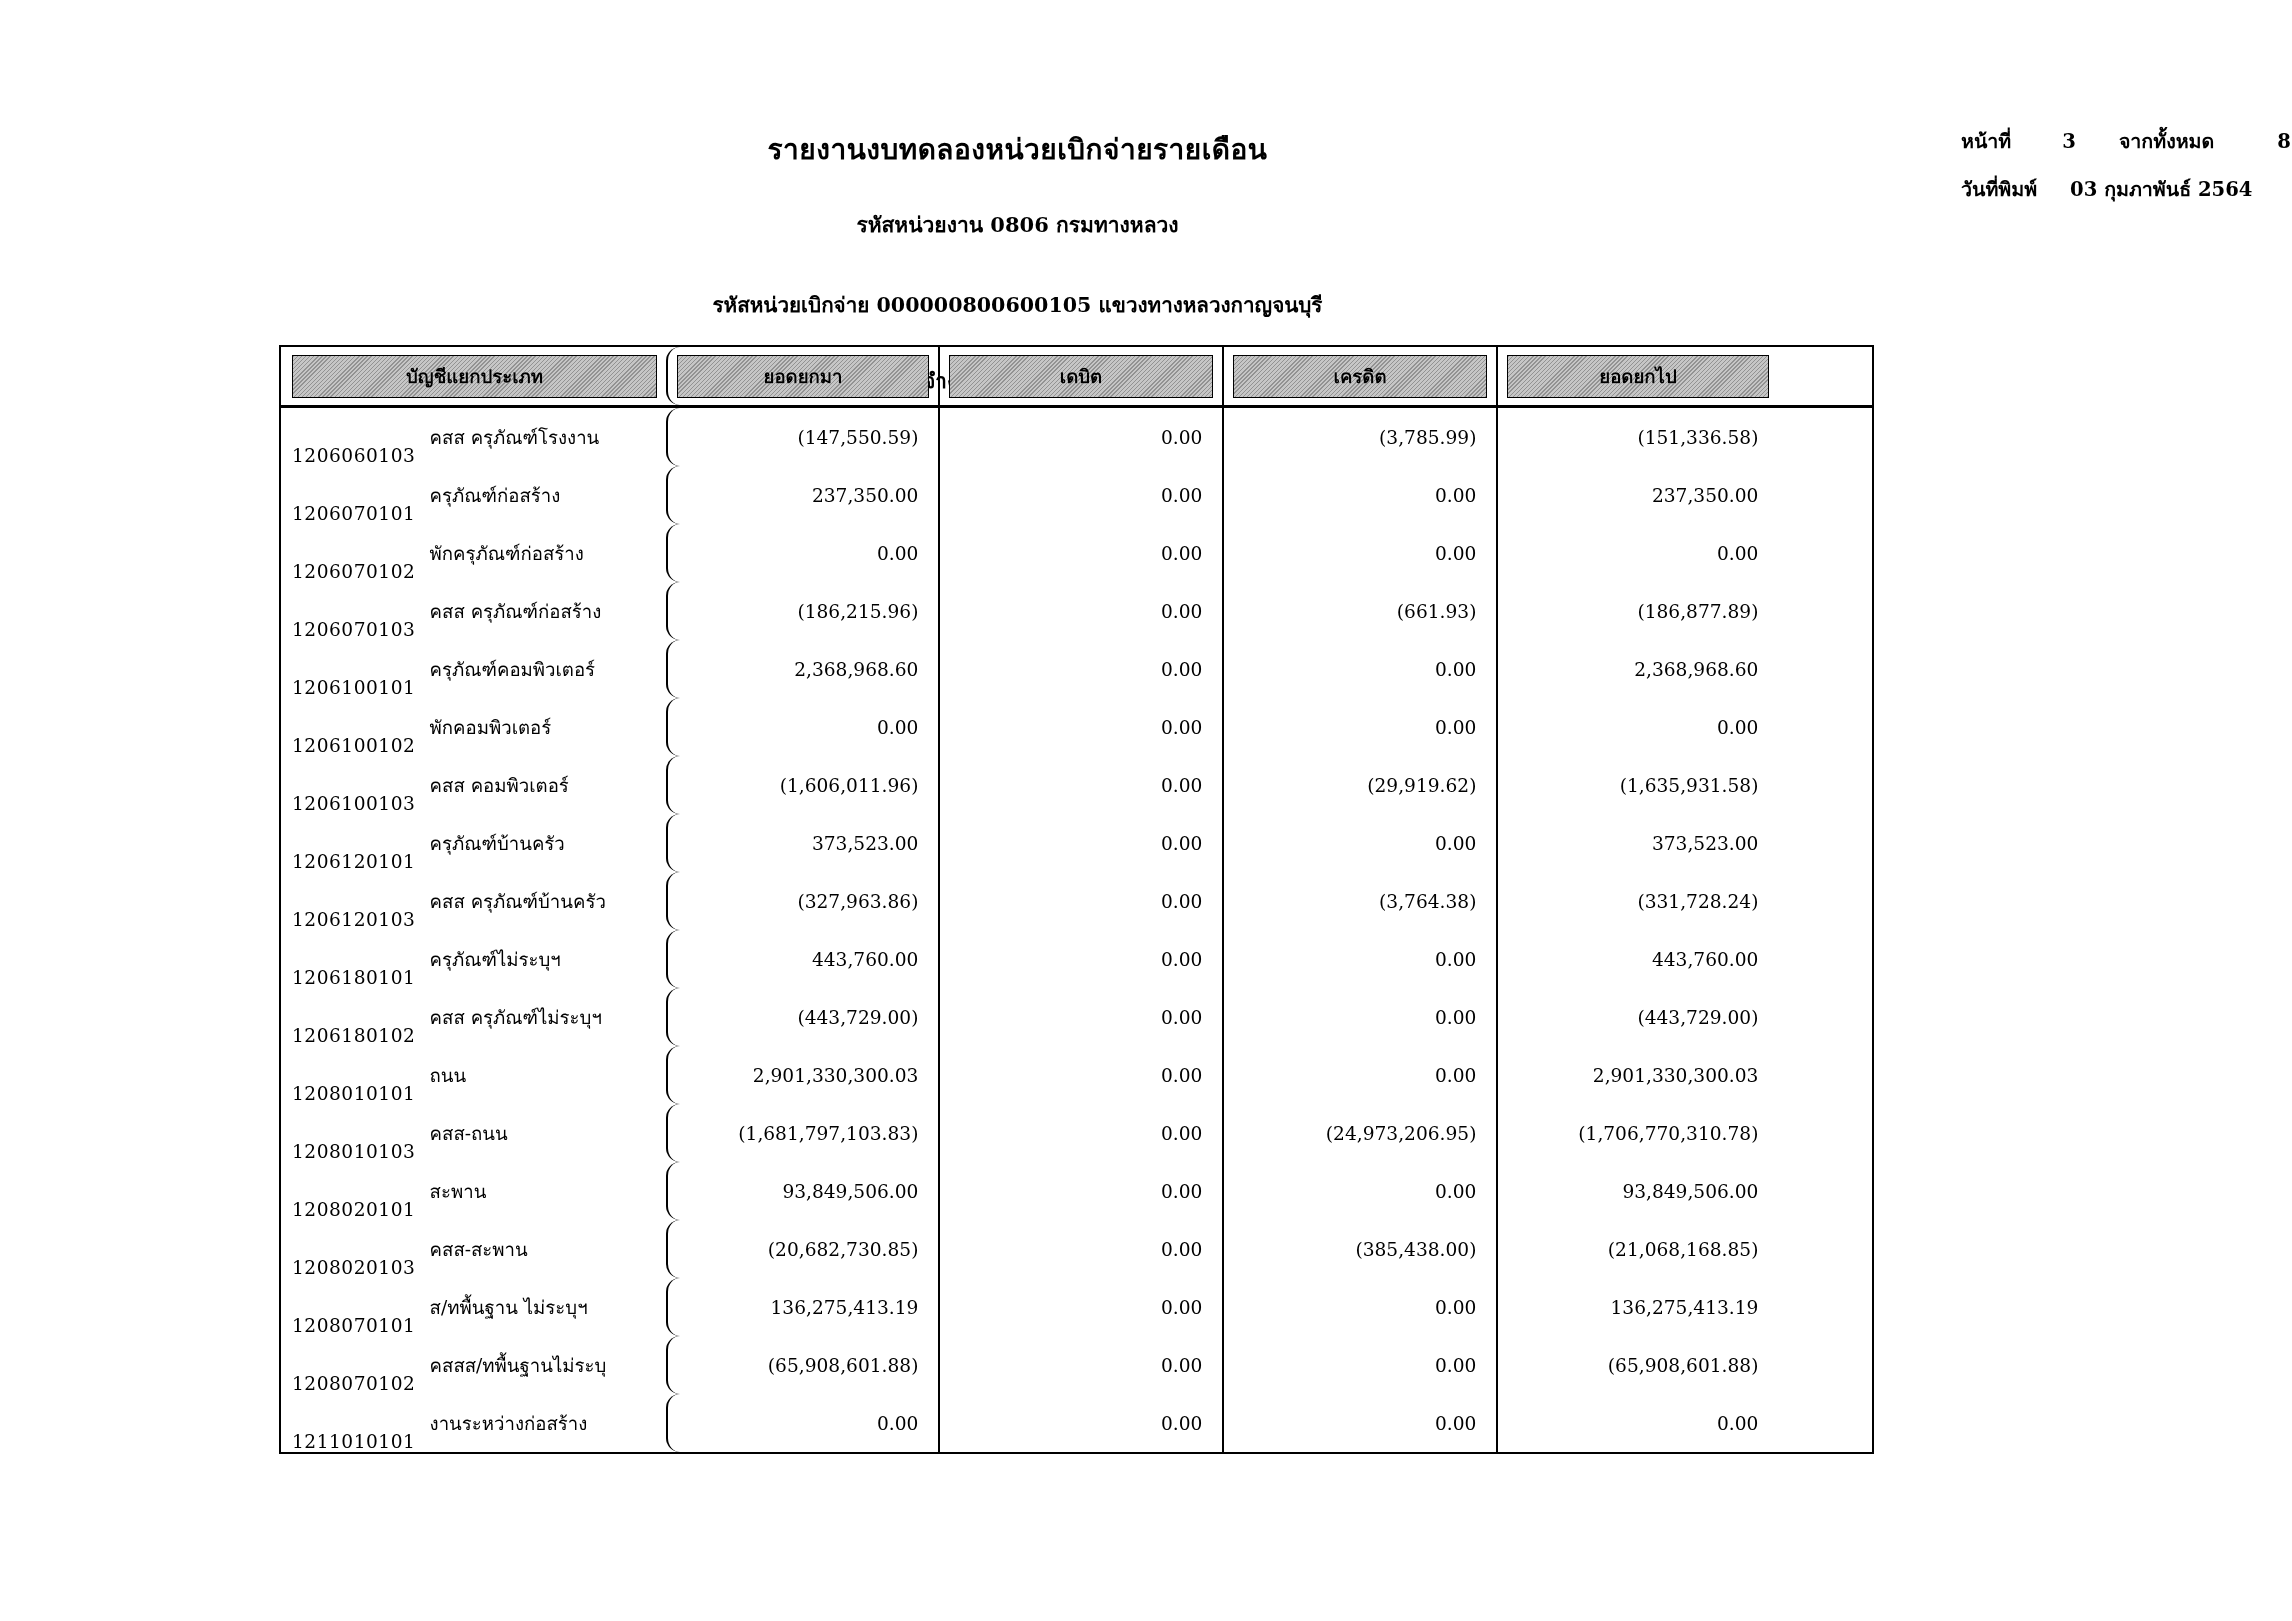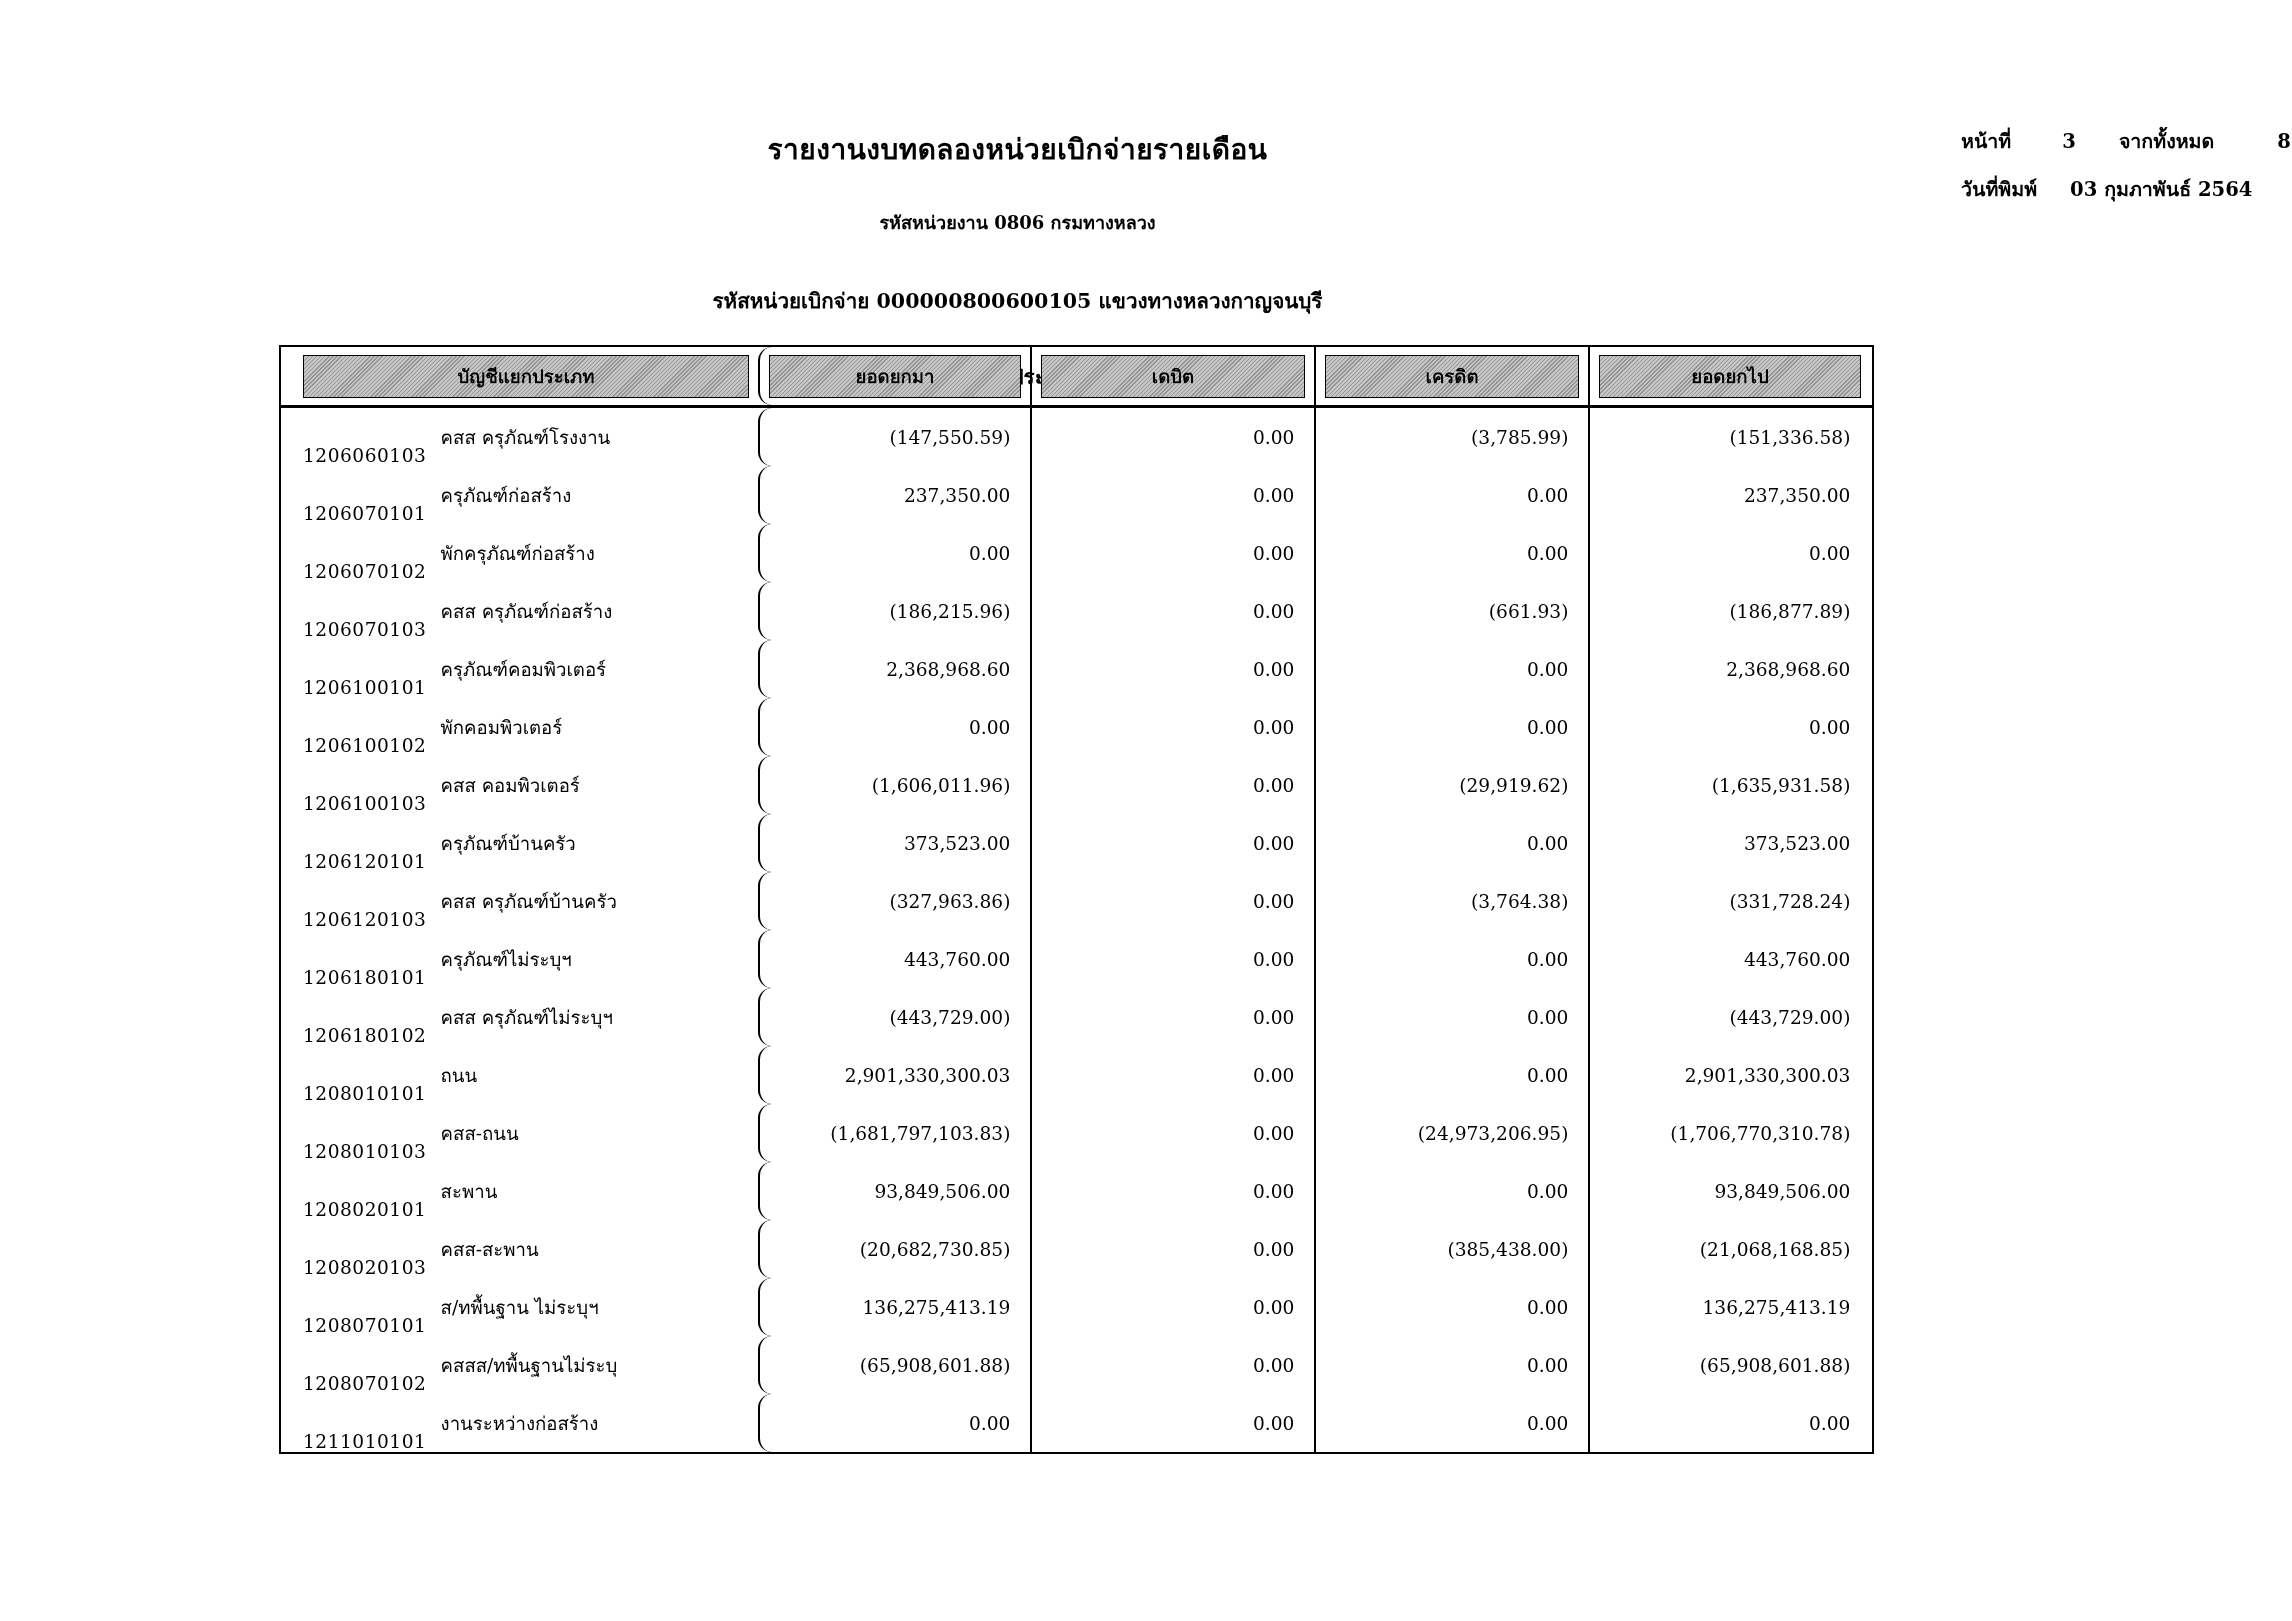--- a/index.html
+++ b/index.html
@@ -25,21 +25,21 @@
     width: 1593px;
     text-align: center;
   }
   .doc-title {
     font-size: 28px;
     font-weight: bold;
     letter-spacing: 0.5px;
   }
   .doc-sub1 {
     margin-top: 37px;
-    font-size: 18px;
+    font-size: 21px;
     font-weight: bold;
     text-align: center;
   }
   .doc-sub2 {
     margin-top: 47px;
     font-size: 20.6px;
     font-weight: bold;
   }
   .doc-sub3 {
     margin-top: 43px;
@@ -117,21 +117,21 @@
     align-items: center;
   }
   .td {
     box-sizing: border-box;
     height: 100%;
     display: flex;
     align-items: center;
     font-size: 18.6px;
   }
   .td + .td { border-left: 2px solid #000; }
-  .c0 { width: 477px; padding-left: 22px; }
+  .c0 { width: 385px; padding-left: 11px; }
   .c1 { width: 272px; border-radius: 14px; }
   .c2 { width: 284px; }
   .c3 { width: 274px; }
   .c4 { width: 282px; }
   .num {
     justify-content: flex-end;
     padding-right: 19.6px;
     font-family: "DejaVu Serif", "Liberation Serif", serif;
   }
   .code {

